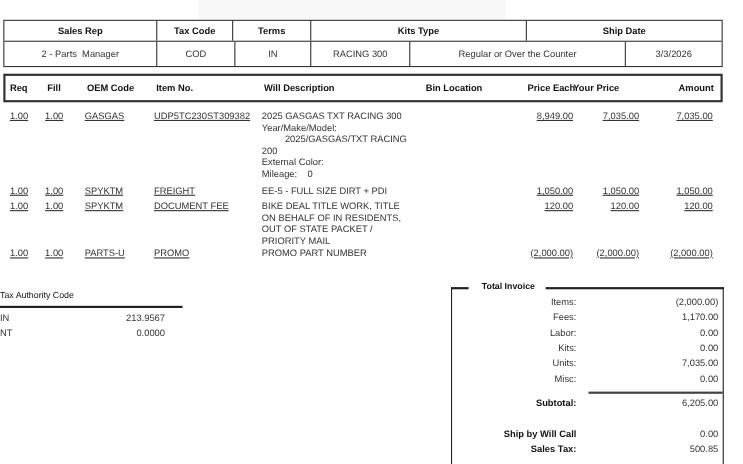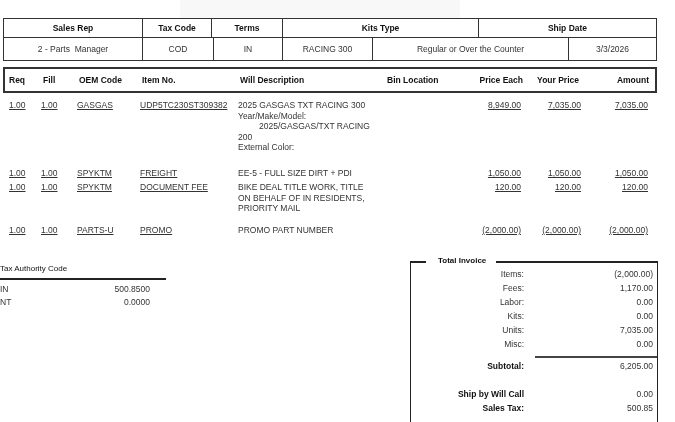--- a/index.html
+++ b/index.html
@@ -71,37 +71,38 @@
 </div>
 
 <div class="items-hdr">
   <span class="col" style="left:4px">Req</span>
   <span class="col" style="left:38px">Fill</span>
   <span class="col" style="left:74px">OEM Code</span>
   <span class="col" style="left:137px">Item No.</span>
   <span class="col" style="left:235px">Will Description</span>
   <span class="col" style="left:382px">Bin Location</span>
   <span class="col r" style="right:132px">Price Each</span>
-  <span class="col r" style="right:76px">Your Price</span>
+  <span class="col r" style="right:92px">Your Price</span>
   <span class="col r" style="right:6px">Amount</span>
 </div>
 
 <div class="items">
 
   <div class="item-row" style="height:68px">
     <span class="col" style="left:6px">1.00</span>
     <span class="col" style="left:38px">1.00</span>
     <span class="col" style="left:74px">GASGAS</span>
     <span class="col" style="left:137px">UDP5TC230ST309382</span>
     <div class="desc-lines">
       <div>2025 GASGAS TXT RACING 300</div>
       <div>Year/Make/Model:</div>
       <div class="desc-indent">2025/GASGAS/TXT RACING</div>
       <div>200</div>
       <div>External Color:</div>
+      <div style="white-space:pre">Mileage:    0</div>
     </div>
     <span class="col r" style="right:136px">8,949.00</span>
     <span class="col r" style="right:76px">7,035.00</span>
     <span class="col r" style="right:9px">7,035.00</span>
   </div>
 
   <div class="item-row" style="height:14px">
     <span class="col" style="left:6px">1.00</span>
     <span class="col" style="left:38px">1.00</span>
     <span class="col" style="left:74px">SPYKTM</span>
@@ -115,20 +116,21 @@
   </div>
 
   <div class="item-row" style="height:43px">
     <span class="col" style="left:6px">1.00</span>
     <span class="col" style="left:38px">1.00</span>
     <span class="col" style="left:74px">SPYKTM</span>
     <span class="col" style="left:137px">DOCUMENT FEE</span>
     <div class="desc-lines">
       <div>BIKE DEAL TITLE WORK, TITLE</div>
       <div>ON BEHALF OF IN RESIDENTS,</div>
+      <div>OUT OF STATE PACKET /</div>
       <div>PRIORITY MAIL</div>
     </div>
     <span class="col r" style="right:136px">120.00</span>
     <span class="col r" style="right:76px">120.00</span>
     <span class="col r" style="right:9px">120.00</span>
   </div>
 
   <div class="item-row" style="height:14px">
     <span class="col" style="left:6px">1.00</span>
     <span class="col" style="left:38px">1.00</span>
@@ -140,21 +142,21 @@
     <span class="col r" style="right:136px">(2,000.00)</span>
     <span class="col r" style="right:76px">(2,000.00)</span>
     <span class="col r" style="right:9px">(2,000.00)</span>
   </div>
 </div>
 
 <div class="tax-title">Tax Authority Code</div>
 <div class="tax-line"></div>
 <div class="tax-row" style="top:284px">
   <span>IN</span>
-  <span class="v">500.8500</span>
+  <span class="v">213.9567</span>
 </div>
 <div class="tax-row" style="top:297px">
   <span>NT</span>
   <span class="v">0.0000</span>
 </div>
 
 <div class="tot-box"></div>
 <div class="tot-topL"></div>
 <div class="tot-topR"></div>
 <div class="tot-title">Total Invoice</div>

